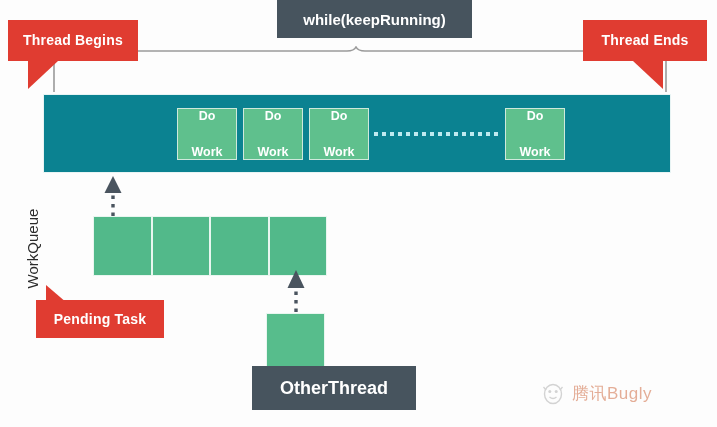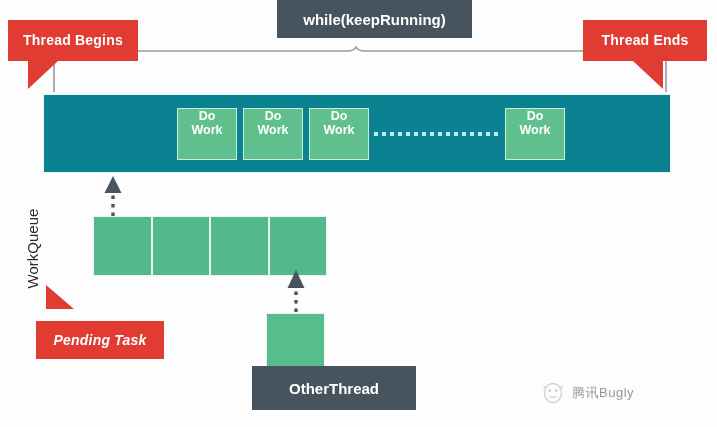--- a/index.html
+++ b/index.html
@@ -53,21 +53,21 @@
     left: 583px; top: 20px; width: 124px; height: 41px;
   }
   #thread-ends-tail {
     left: 633px; top: 61px;
     border-left: 30px solid transparent;
     border-right: 0 solid transparent;
     border-top: 28px solid #e03c31;
   }
 
   #pending-task {
-    left: 36px; top: 321px; width: 128px; height: 38px; font-style: italic;
+    left: 36px; top: 300px; width: 128px; height: 38px;
   }
   #pending-task-tail {
     left: 46px; top: 285px;
     border-left: 0 solid transparent;
     border-right: 28px solid transparent;
     border-bottom: 24px solid #e03c31;
   }
 
   
   #while-box {
@@ -104,21 +104,21 @@
     background: #5fc08d;
     border: 1px solid #cfe9dc;
     box-sizing: border-box;
     color: #ffffff;
     font-weight: bold;
     font-size: 12.5px;
     line-height: 1.12;
     display: flex;
     flex-direction: column;
     align-items: center;
-    justify-content: flex-start;
+    justify-content: space-between;
     text-align: center;
   }
   #do-work-1 { left: 177px; }
   #do-work-2 { left: 243px; }
   #do-work-3 { left: 309px; }
   #do-work-4 { left: 505px; }
 
   #work-dots {
     position: absolute;
     left: 374px; top: 132px;
@@ -153,21 +153,21 @@
     white-space: nowrap;
   }
 
   
   #other-thread-bar {
     position: absolute;
     left: 252px; top: 366px; width: 164px; height: 44px;
     background: #47545e;
     color: #ffffff;
     font-weight: bold;
-    font-size: 15px;
+    font-size: 18px;
     display: flex;
     align-items: center;
     justify-content: center;
   }
   #other-thread-task {
     position: absolute;
     left: 266px; top: 313px; width: 59px; height: 59px;
     background: #57bd8c;
     border: 1px solid #e9f6f0;
     box-sizing: border-box;
@@ -179,22 +179,22 @@
   #arrow-other-to-queue  { left: 283px; top: 266px; width: 26px; height: 80px; }
 
   
   #watermark {
     position: absolute;
     left: 540px; top: 382px;
     display: flex; align-items: center; gap: 6px;
     opacity: 0.42;
   }
   #watermark-text {
-    font-size: 13px;
-    color: #000000;
+    font-size: 17px;
+    color: #c2410c;
     letter-spacing: 0.5px;
   }
 </style>
 </head>
 <body>
 
 <div id="canvas">
 
   <svg id="brace" viewBox="0 0 620 47" preserveAspectRatio="none">
     <path d="M 4 46 L 4 14 Q 4 5 13 5 L 297 5 Q 304 5 306 1 Q 308 5 315 5 L 607 5 Q 616 5 616 14 L 616 46" fill="none" stroke="#9a9a9a" stroke-width="1.6"></path>

